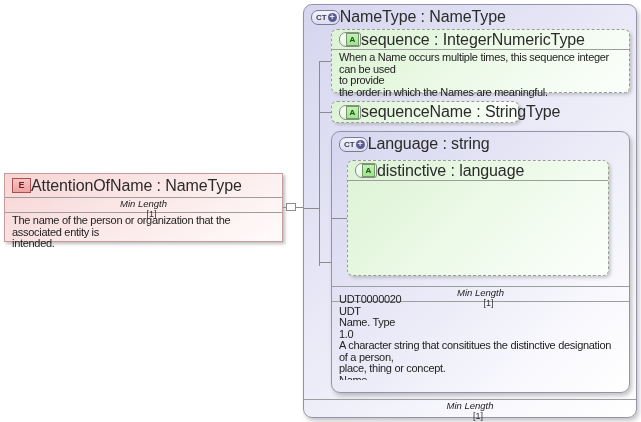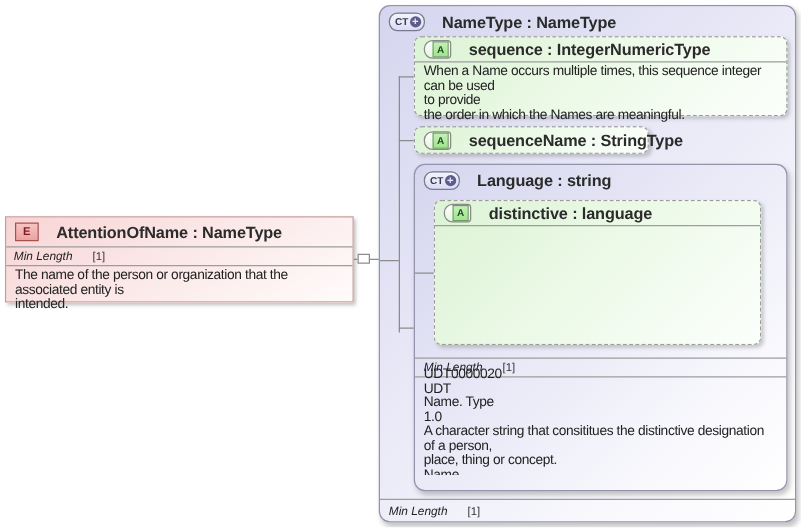--- a/index.html
+++ b/index.html
@@ -2,23 +2,23 @@
 <html><head>
 <meta charset="utf-8">
 <style>
   html,body{margin:0;padding:0;background:#ffffff;}
   #canvas{
     position:relative;width:641px;height:422px;background:#ffffff;
     font-family:"Liberation Sans","DejaVu Sans",sans-serif;color:#222;
     overflow:hidden;
   }
   
-  .hdr{display:flex;align-items:center;gap:14px;padding:0 7px;box-sizing:border-box;}
-  .title{font-size:13px;font-weight:bold;color:#2b2b2b;letter-spacing:-0.1px;white-space:nowrap;}
-  .facet{display:flex;align-items:center;padding:0 6px;font-size:9.5px;box-sizing:border-box;}
+  .hdr{display:flex;align-items:center;gap:0;padding:0 7px;box-sizing:border-box;}
+  .title{font-size:16px;font-weight:normal;color:#2b2b2b;letter-spacing:-0.1px;white-space:nowrap;}
+  .facet{display:flex;align-items:center;padding:0 6px;font-size:9.5px;box-sizing:border-box;flex-direction:column;}
   .fname{font-style:italic;color:#222;}
   .fval{margin-left:16px;font-size:9px;color:#333;}
   .desc{
     font-size:11px;color:#222;letter-spacing:-0.3px;
     line-height:11.5px;white-space:pre-line;padding:2px 7px;box-sizing:border-box;
     overflow:hidden;
   }
   
   .el-box{
     position:absolute;left:4px;top:173px;width:279px;height:69px;box-sizing:border-box;

